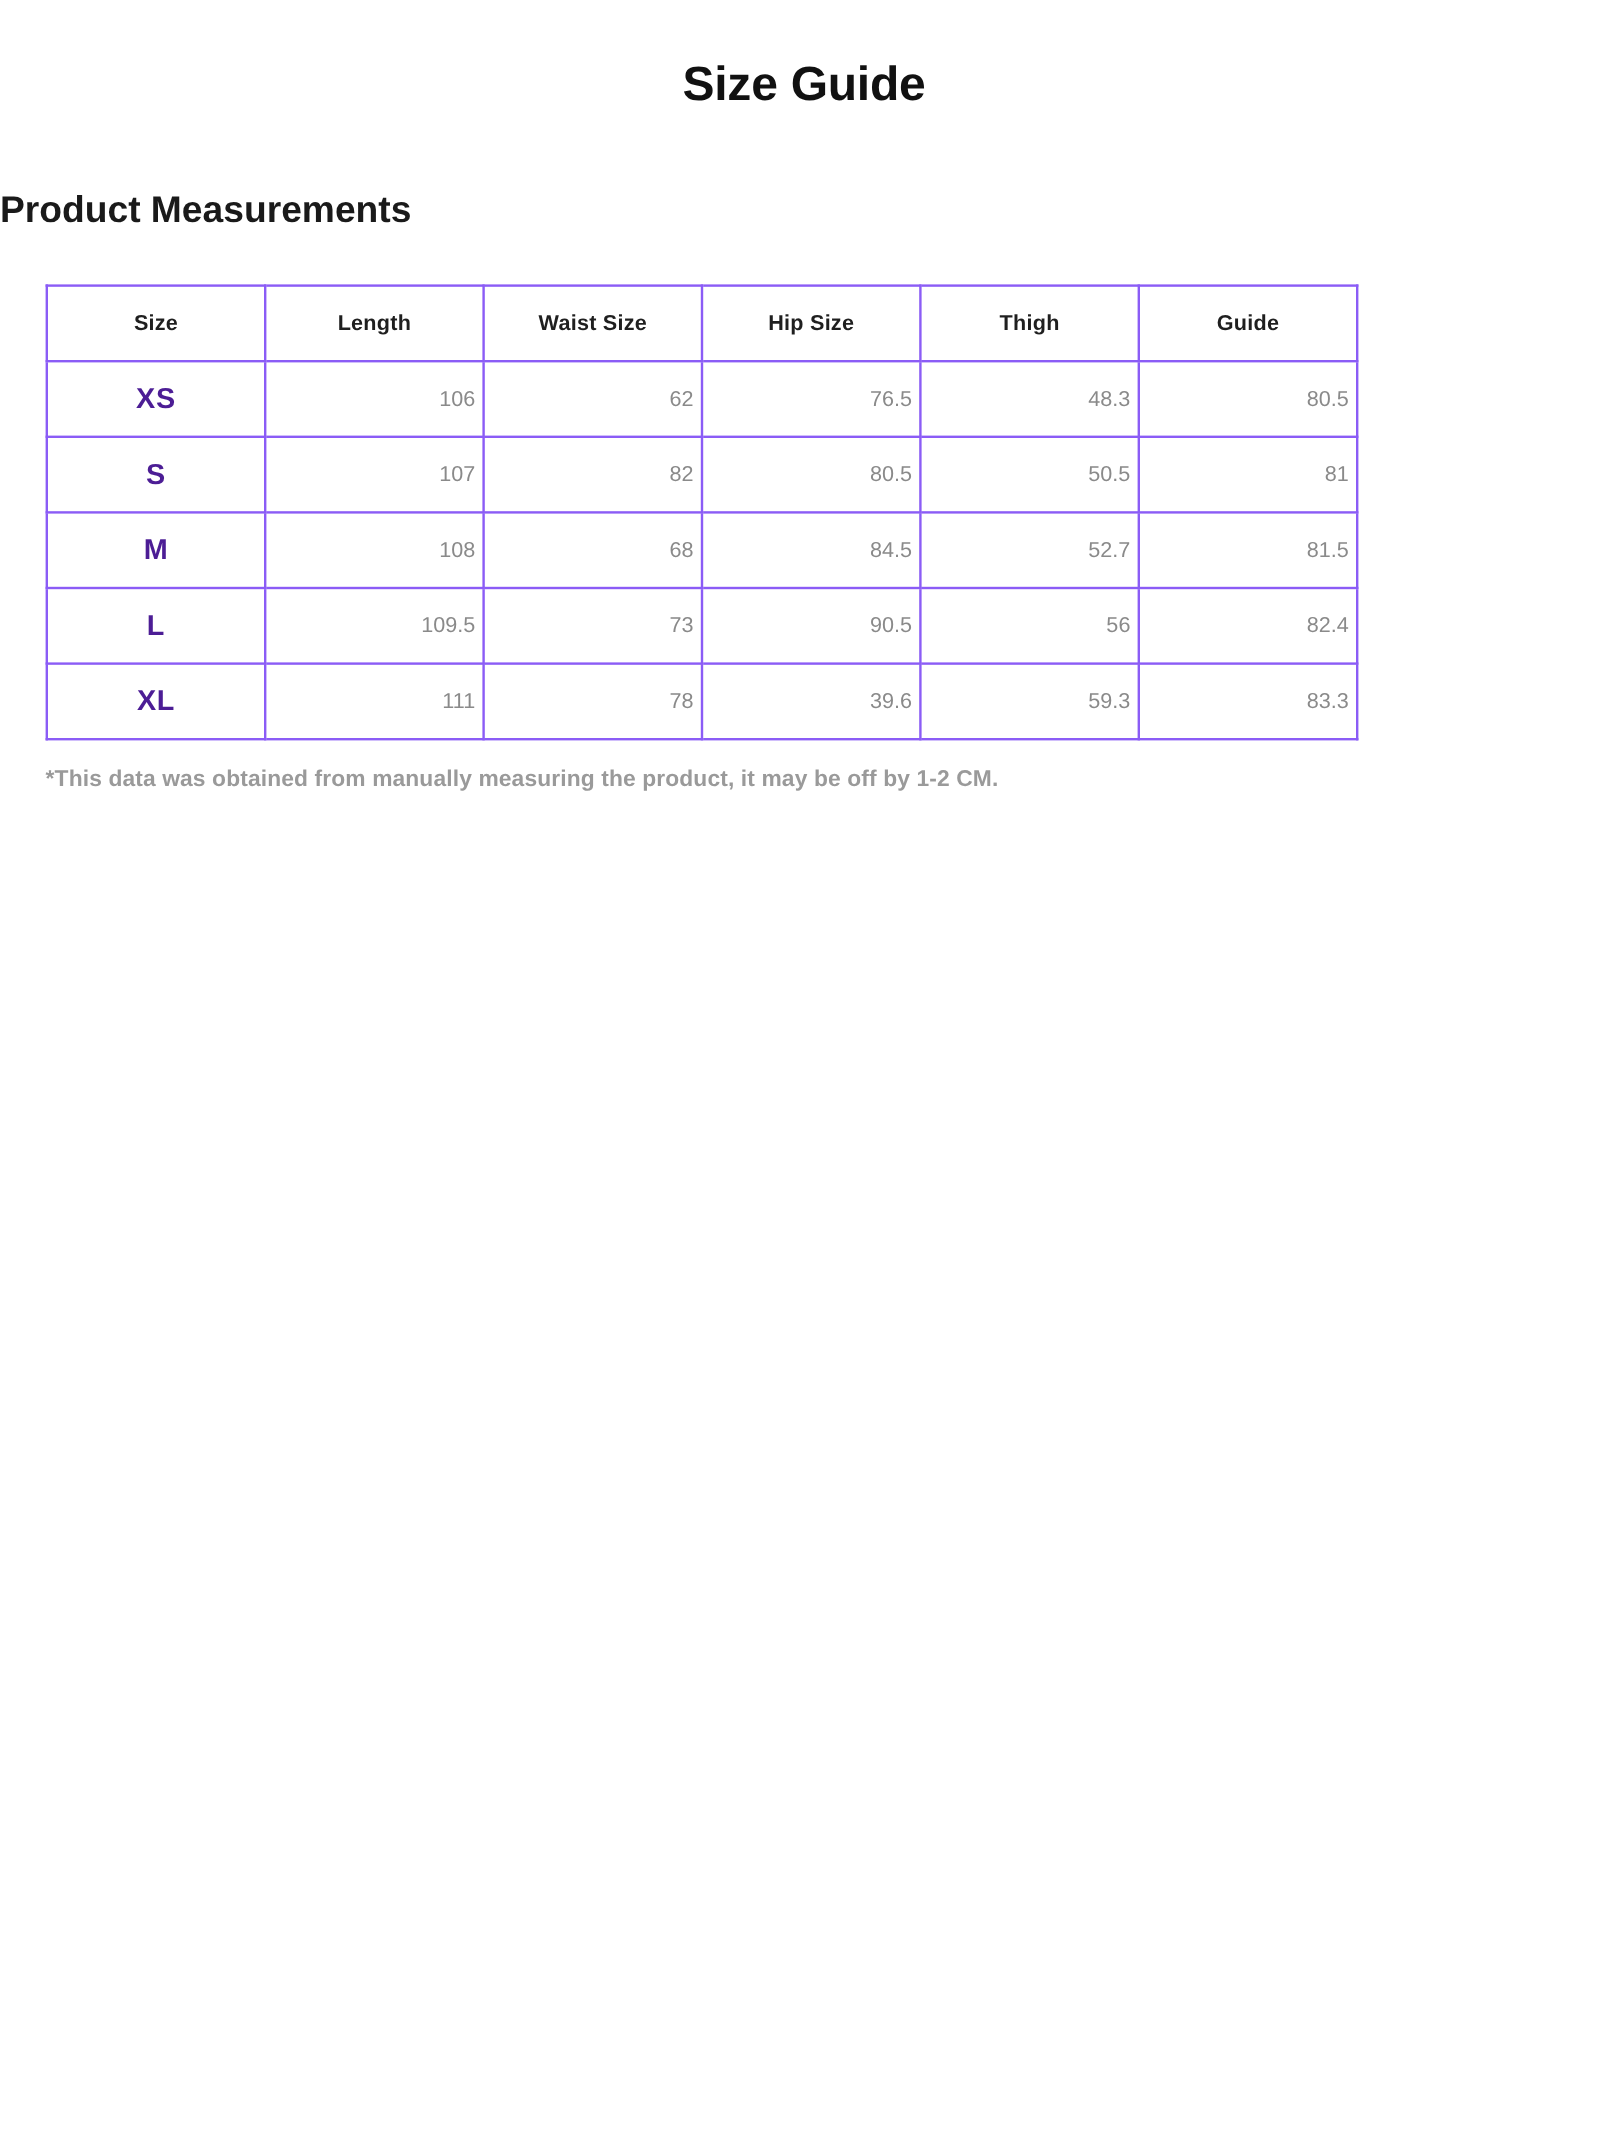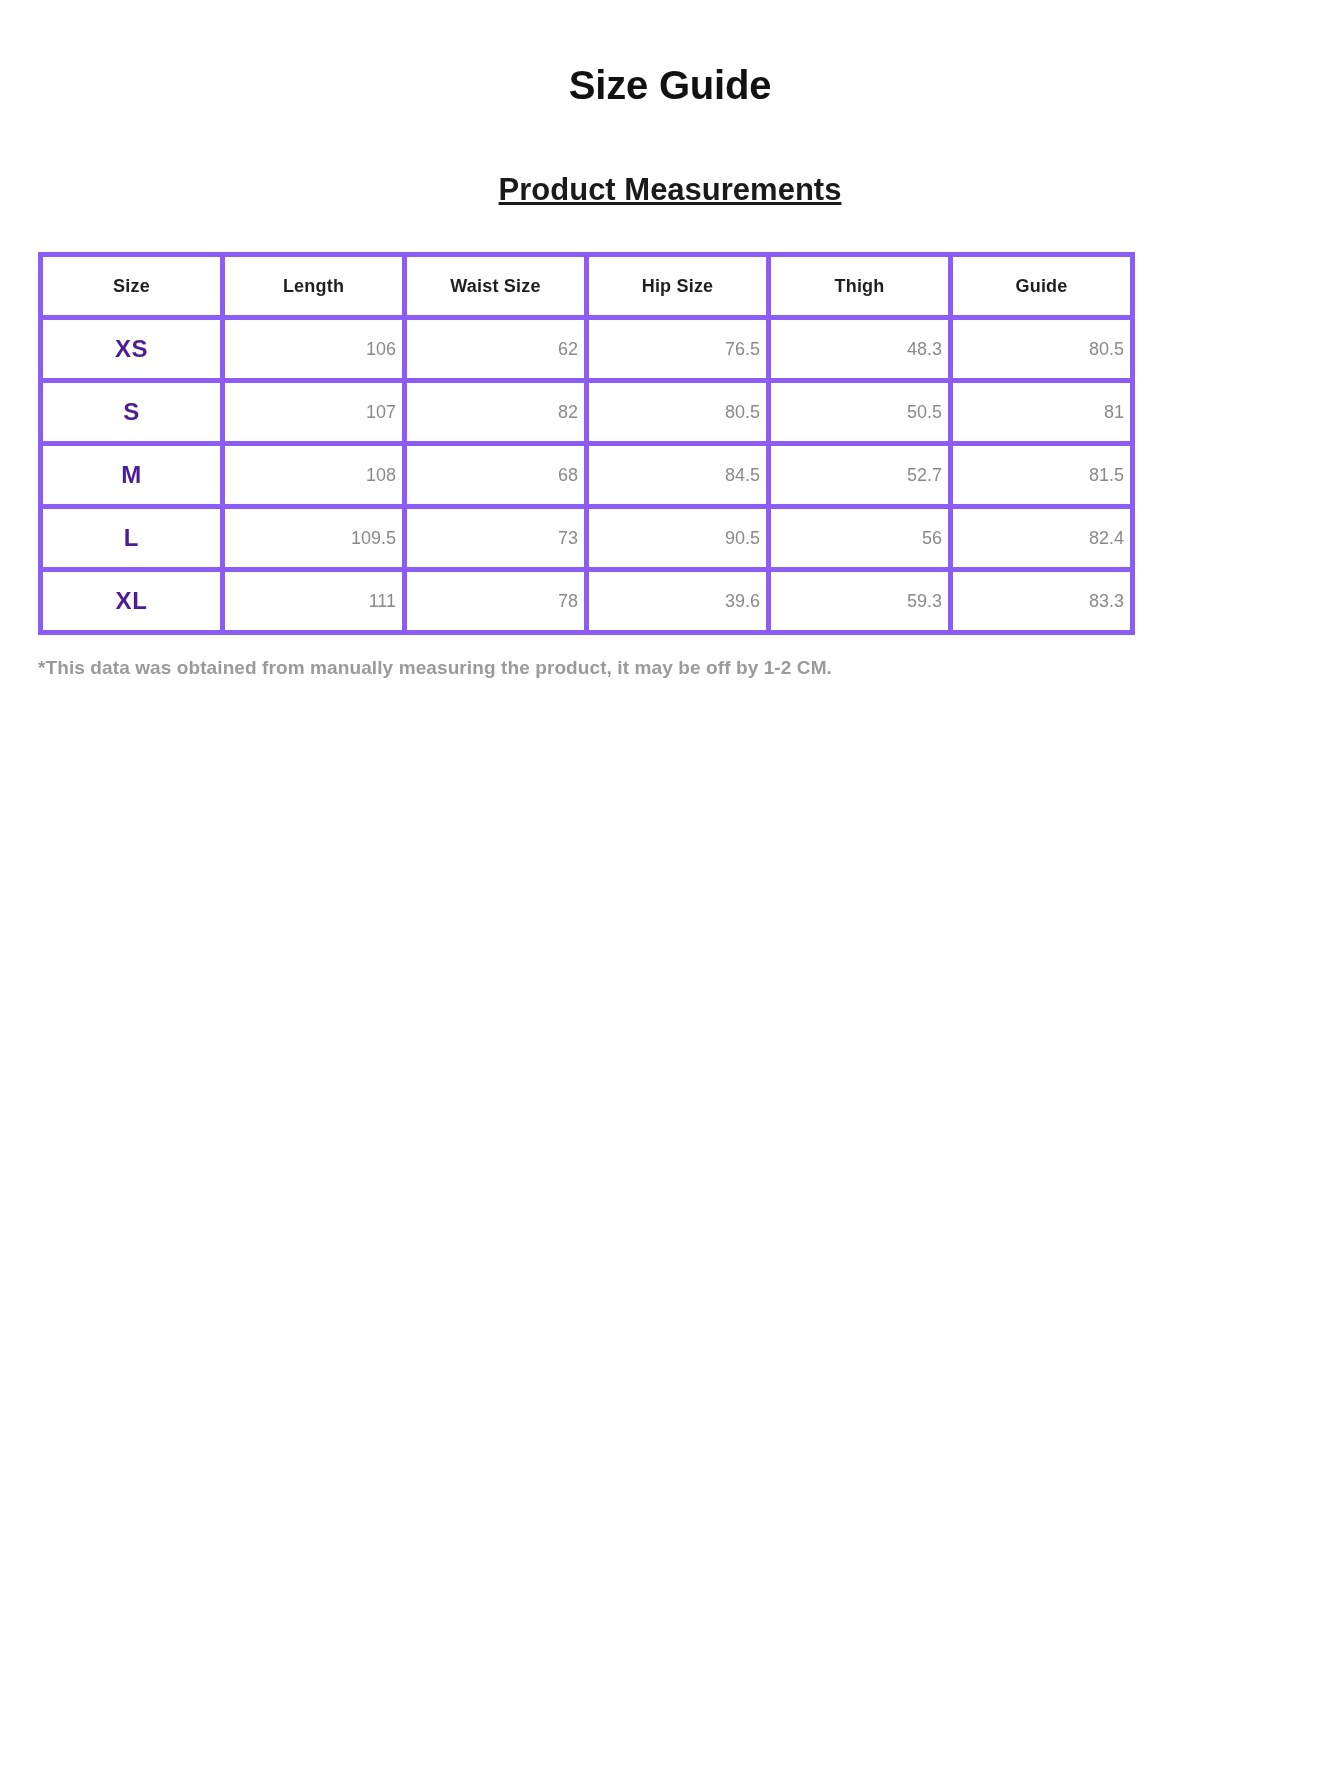--- a/index.html
+++ b/index.html
@@ -20,45 +20,44 @@
     background: #ffffff;
     box-sizing: border-box;
   }
   .page-title {
     text-align: center;
     font-size: 40px;
     font-weight: bold;
     color: #111111;
     letter-spacing: -0.2px;
     margin: 0;
-    padding-top: 63px;
+    padding-top: 48px;
   }
   .section-title {
-    text-align: center;
+    text-align: left;
     font-size: 31px;
     font-weight: bold;
     color: #1a1a1a;
     margin: 0;
     padding-top: 64px;
-    text-decoration: underline;
   }
   .table-wrap {
     margin: 44px 38px 0 38px;
   }
   table.size-table {
     width: 1092px;
     border-collapse: collapse;
     table-layout: fixed;
     background: #ffffff;
   }
   table.size-table col.col-size    { width: 182px; }
   table.size-table col.col-data    { width: 182px; }
   table.size-table th,
   table.size-table td {
-    border: 5px solid #8b5cf6;
+    border: 2px solid #8b5cf6;
     text-align: center;
     vertical-align: middle;
     height: 63px;
     padding: 0 6px;
     box-sizing: border-box;
   }
   table.size-table thead th {
     font-size: 18px;
     font-weight: bold;
     color: #1f1f1f;

